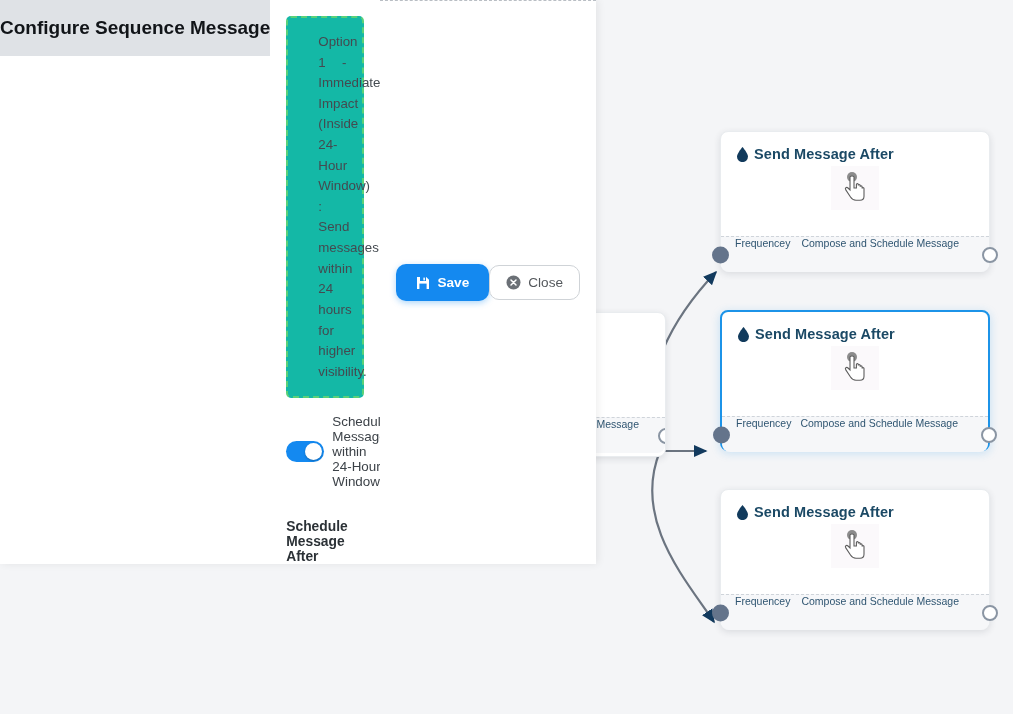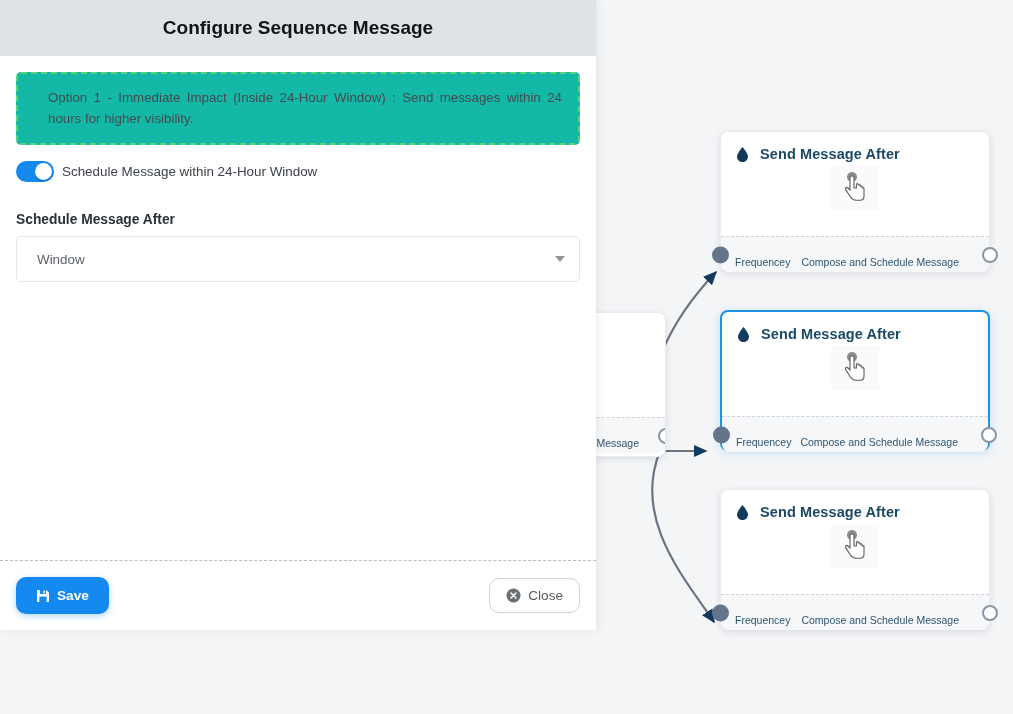--- a/index.html
+++ b/index.html
@@ -40,21 +40,21 @@
     height: 104px;
     position: relative;
   }
   .node-title {
     font-size: 14.5px;
     font-weight: bold;
     color: #1b4965;
     letter-spacing: .1px;
     display: flex;
     align-items: center;
-    gap: 12px;
+    gap: 6px;
     white-space: nowrap;
   }
   .droplet-icon { display: block; }
   .node-center {
     position: absolute;
     left: 0; right: 0;
     top: 34px;
     display: flex;
     justify-content: center;
     align-items: center;
@@ -64,21 +64,21 @@
     background: #fbf9fb;
     display: flex; align-items: center; justify-content: center;
   }
   .node-footer {
     border-top: 1px dashed #cfd4da;
     background: #f6f7f9;
     border-bottom-left-radius: 8px;
     border-bottom-right-radius: 8px;
     height: 36px;
     display: flex;
-    align-items: flex-end;
+    align-items: flex-start;
     position: relative;
     padding: 0 10px 4px 14px;
   }
   .port-label {
     font-size: 10.5px;
     color: #2f5571;
     white-space: nowrap;
   }
   .port-label.right { margin-left: auto; margin-right: 20px; }
   .port-in {
@@ -100,25 +100,25 @@
   }
 
   
   #node-partial { overflow: hidden; }
   #node-partial .node-footer { justify-content: flex-end; padding-right: 26px; }
 
   
   #modal {
     position: absolute;
     left: 0; top: 0;
-    width: 596px; height: 630px;
+    width: 596px; height: 564px;
     background: #ffffff;
     box-shadow: 2px 0 8px rgba(0,0,0,.07);
     display: flex;
-    flex-direction: column;
+    flex-direction: row;
   }
   #modal-header {
     height: 56px;
     background: #dfe2e6;
     display: flex;
     align-items: center;
     justify-content: center;
     flex: none;
   }
   #modal-title {

